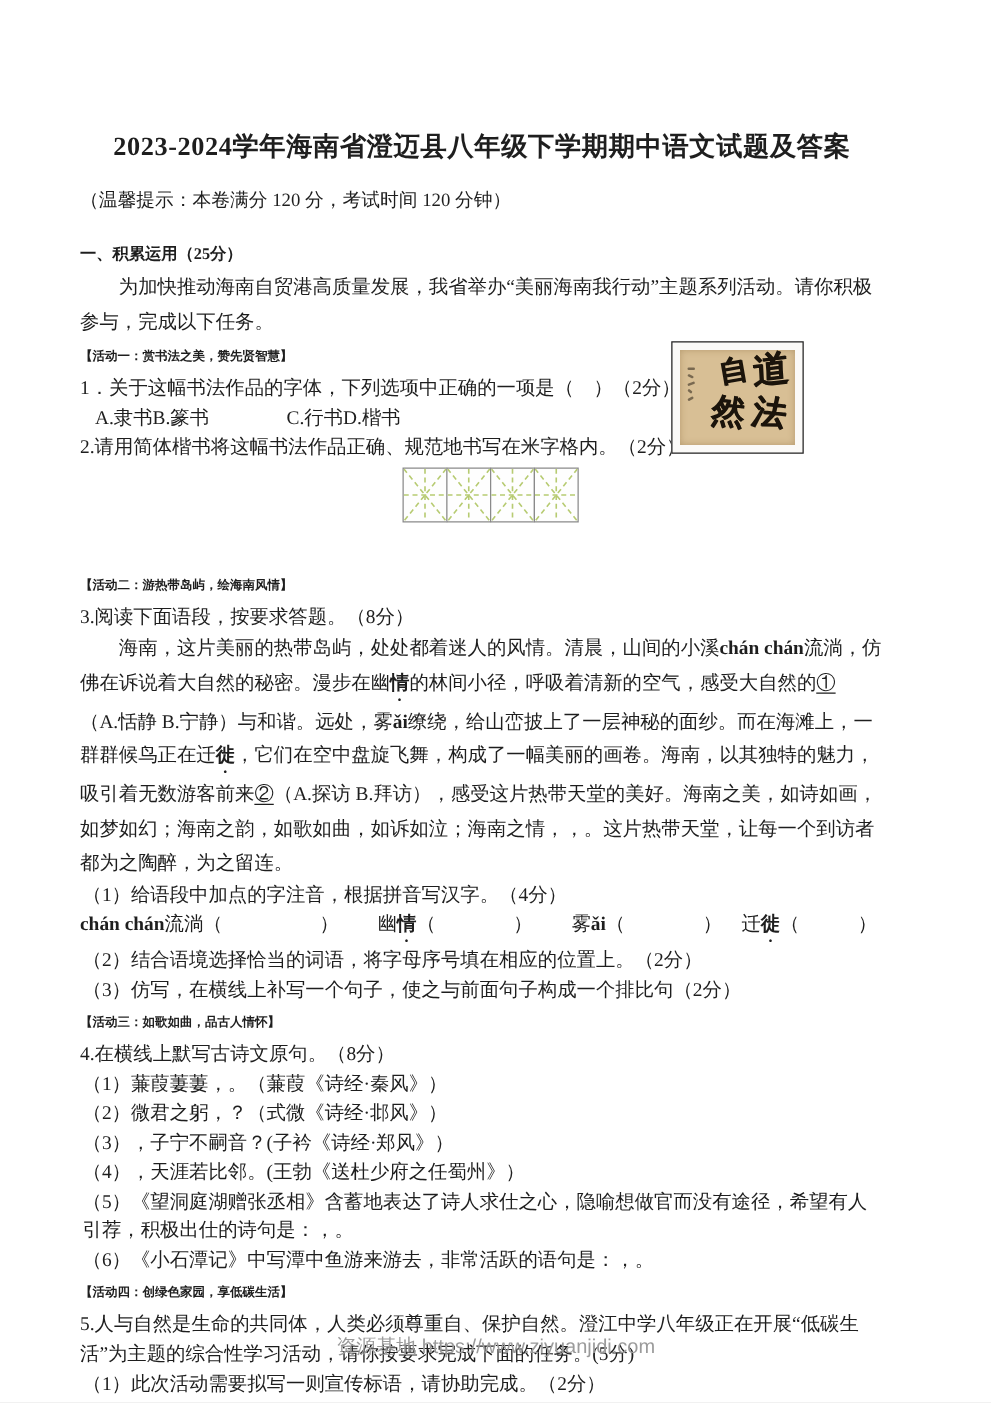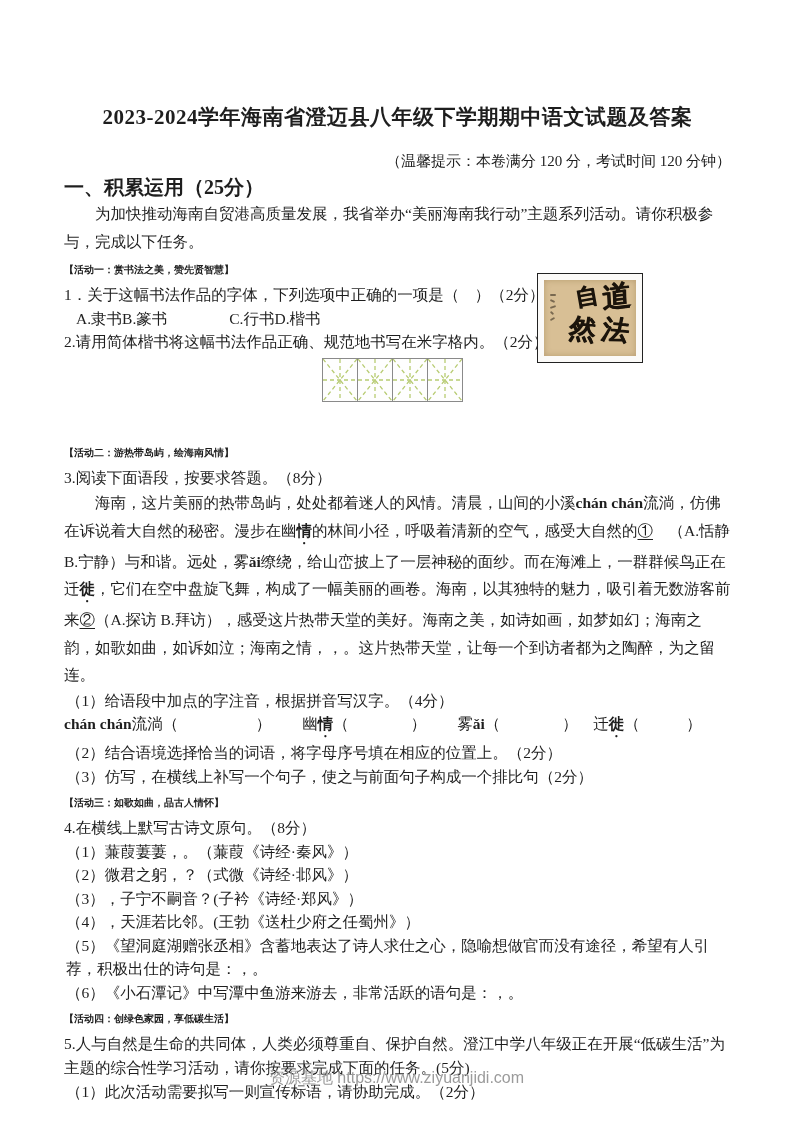--- a/index.html
+++ b/index.html
@@ -5,30 +5,30 @@
   html,body { margin:0; padding:0; background:#e8e8e8; }
   .page {
     position:relative;
     width:793px; height:1122px;
     margin:0 auto;
     background:#ffffff;
     font-family:"Liberation Serif","DejaVu Serif",serif;
     color:#1e1e1e;
     overflow:hidden;
   }
-  .content { padding:96px 62px 0 64px; }
+  .content { padding:96px 86px 0 64px; }
 
   .title {
     margin:6px 0 0;
     font-size:21px; line-height:30px;
     font-weight:bold; text-align:center;
     letter-spacing:0.5px;
   }
-  .hint { margin:16px 0 0; font-size:15px; line-height:26px; text-align:right; }
-  .sec-heading { margin:0 0 0; font-size:20px; line-height:26px; font-weight:bold; }
+  .hint { margin:16px 0 0; font-size:15px; line-height:26px; text-align:left; }
+  .sec-heading { margin:16px 0 0; font-size:13px; line-height:26px; font-weight:bold; }
   .intro { margin:0; font-size:15.5px; line-height:27.5px; text-indent:2em; }
   .act-label { margin:2px 0 0; font-size:10px; line-height:26px; font-weight:bold; }
   .act2 { margin-top:36px; }
   .line { margin:0; font-size:15.5px; line-height:23.5px; }
   .q { }
   .options { padding-left:12px; }
   .item { padding-left:2px; }
   .para { margin:0; font-size:15.5px; line-height:27.5px; text-indent:2em; }
   .q5 { margin:0; font-size:15.5px; line-height:24px; }
 

